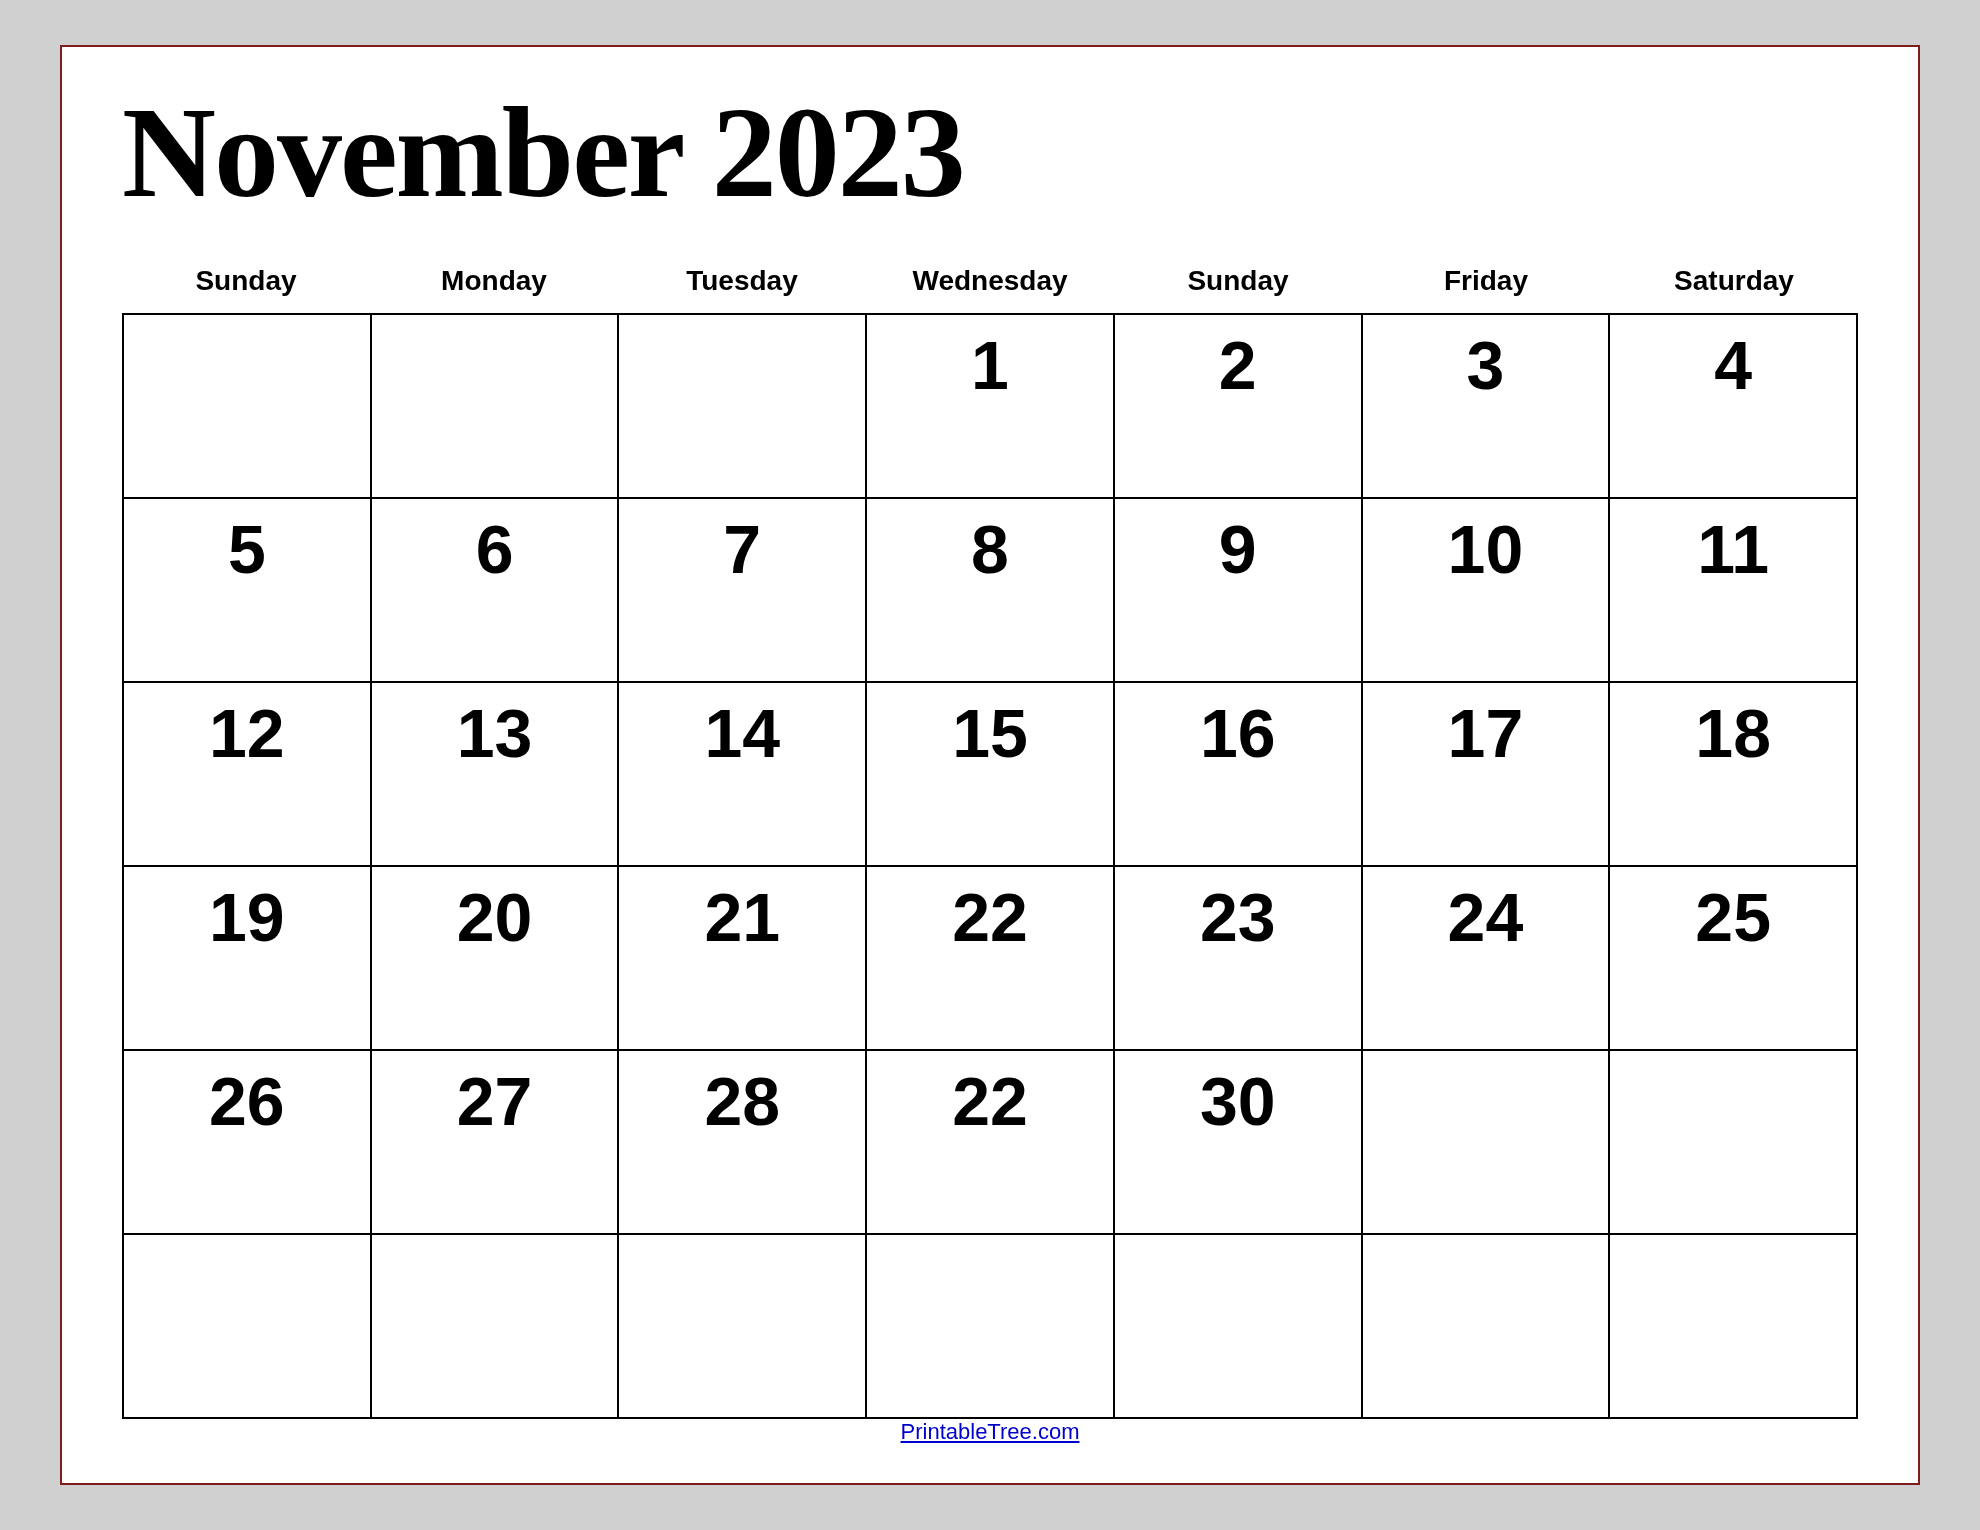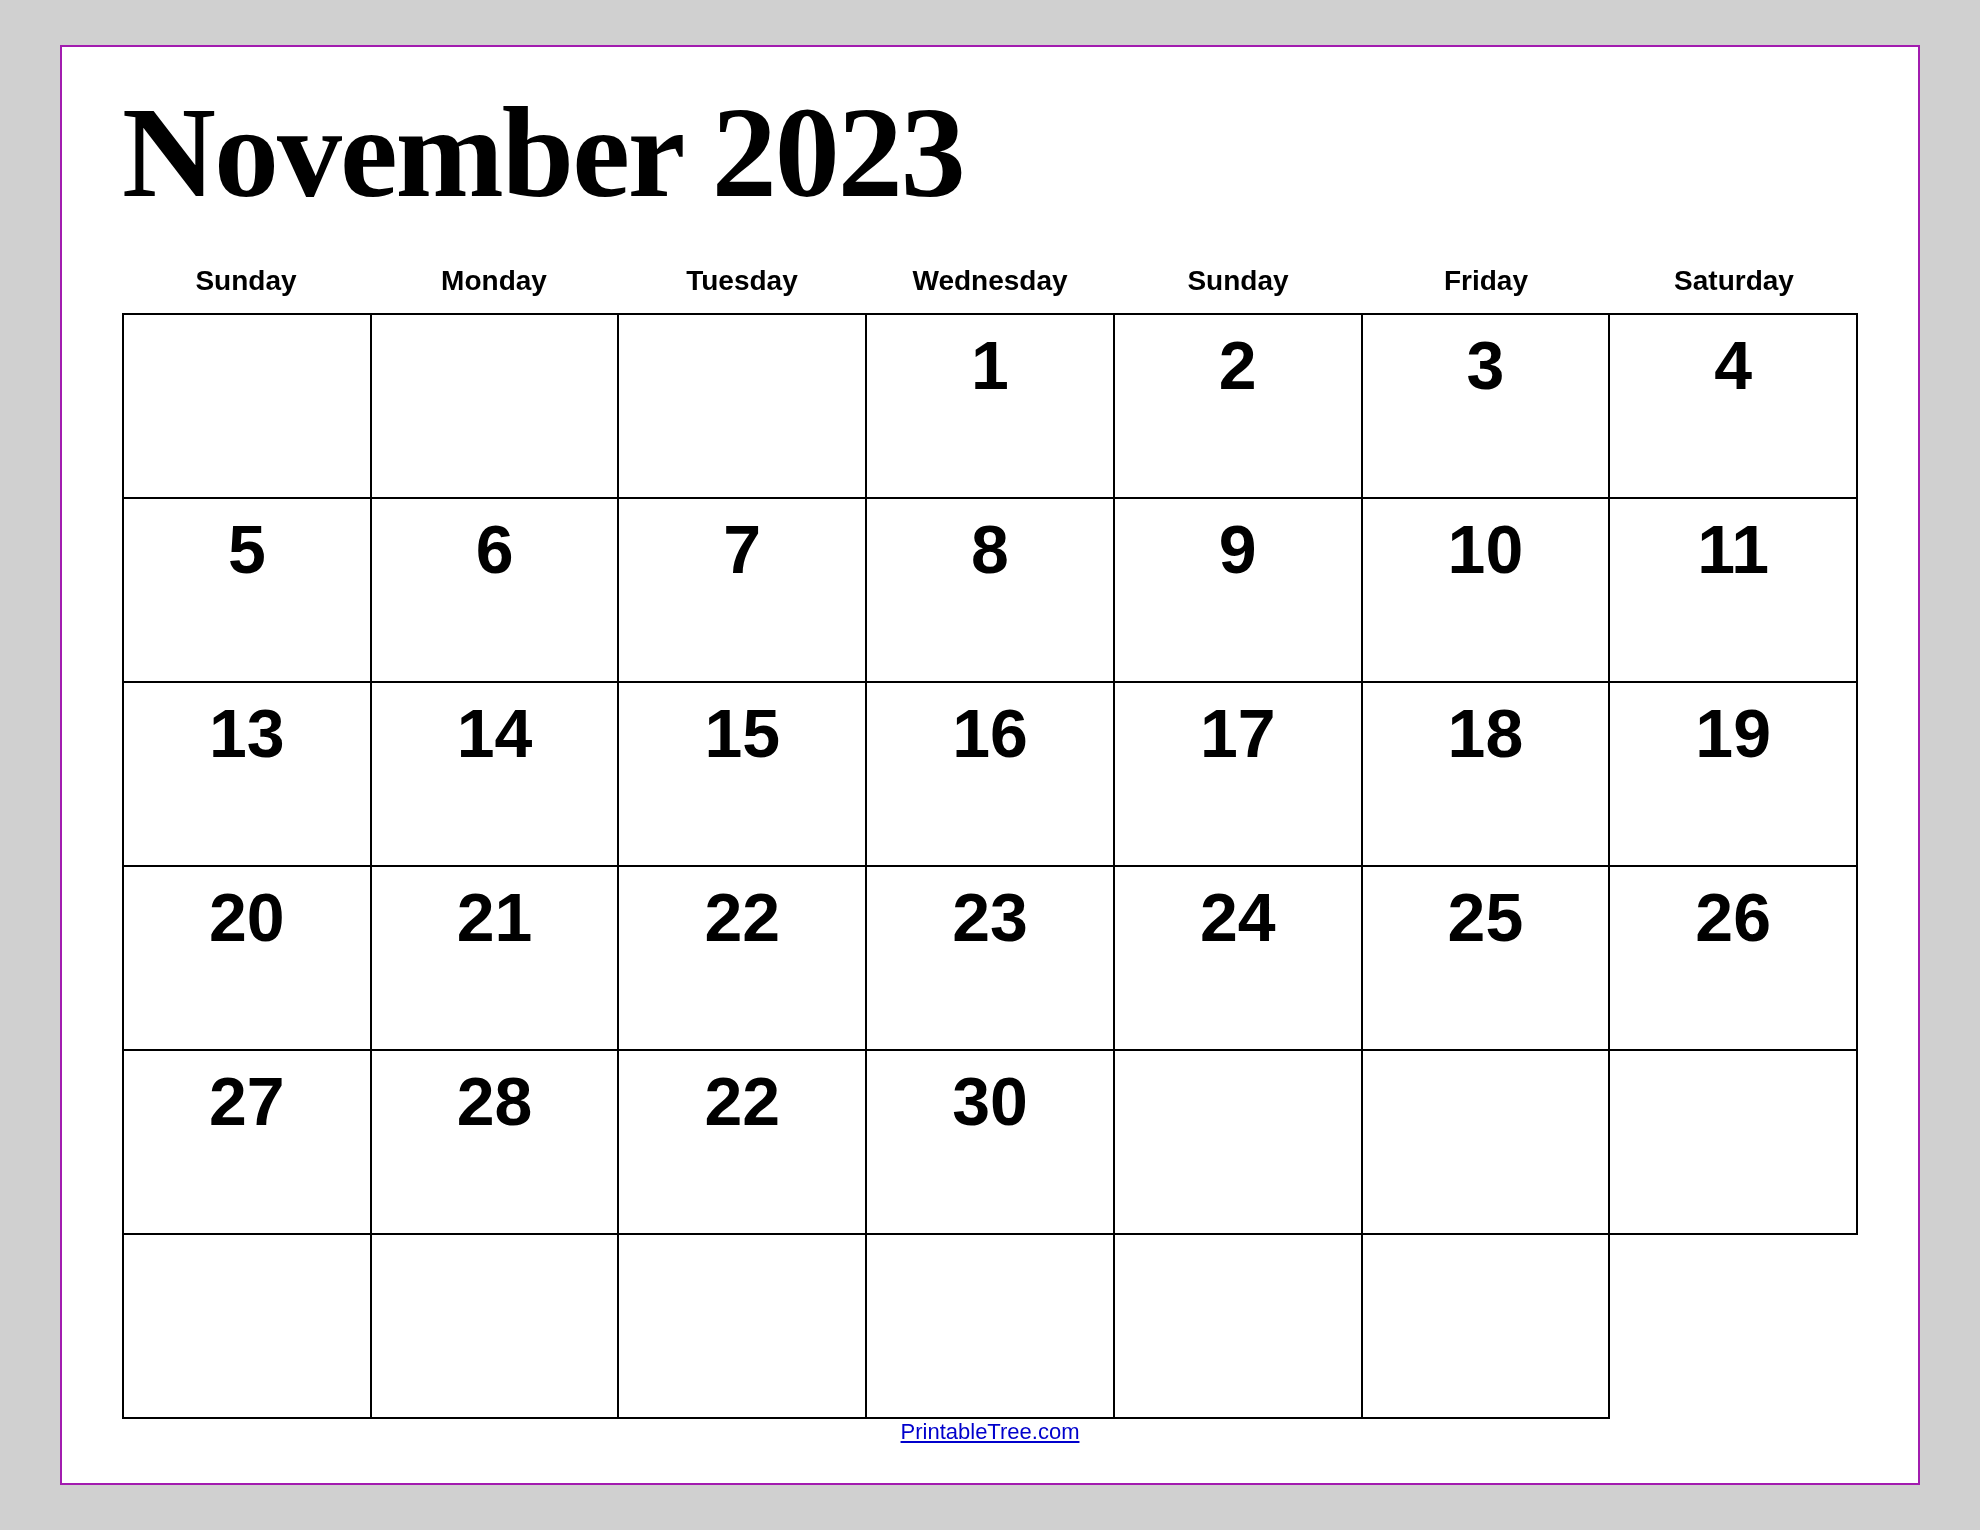--- a/index.html
+++ b/index.html
@@ -14,21 +14,21 @@
       justify-content: center;
       align-items: center;
       min-height: 100vh;
       font-family: Arial, sans-serif;
     }
 
     .page {
       width: 1860px;
       min-height: 1440px;
       background: #ffffff;
-      border: 2px solid #a21caf;
+      border: 2px solid #7f1d1d;
       padding: 40px 60px 30px 60px;
       display: flex;
       flex-direction: column;
     }
 
     .calendar-title {
       font-size: 130px;
       font-weight: 900;
       font-family: 'Georgia', serif;
       color: #000;
@@ -145,20 +145,23 @@
         <div class="calendar-cell">
           <span class="day-number">9</span>
         </div>
         <div class="calendar-cell">
           <span class="day-number">10</span>
         </div>
         <div class="calendar-cell">
           <span class="day-number">11</span>
         </div>
         <div class="calendar-cell">
+          <span class="day-number">12</span>
+        </div>
+        <div class="calendar-cell">
           <span class="day-number">13</span>
         </div>
         <div class="calendar-cell">
           <span class="day-number">14</span>
         </div>
         <div class="calendar-cell">
           <span class="day-number">15</span>
         </div>
         <div class="calendar-cell">
           <span class="day-number">16</span>

